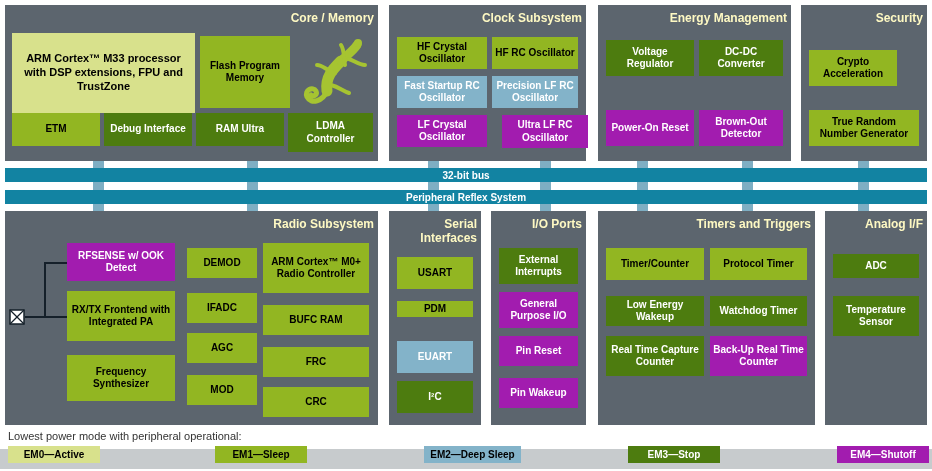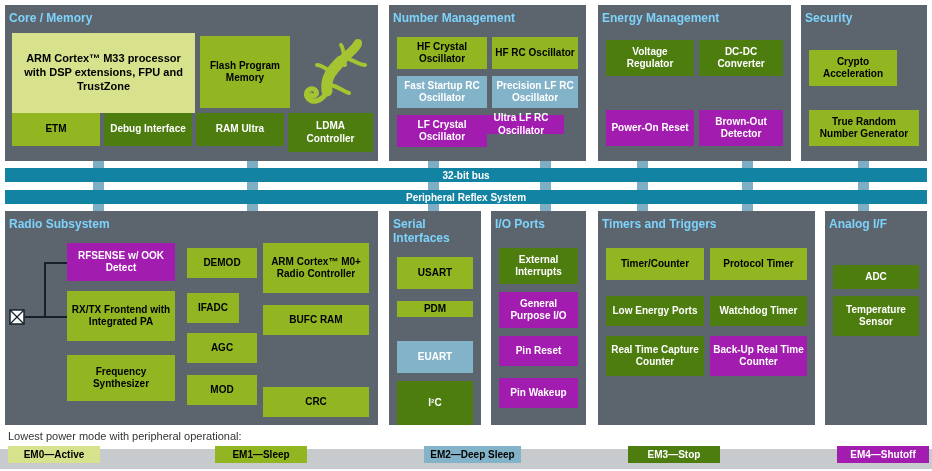--- a/index.html
+++ b/index.html
@@ -1,21 +1,21 @@
 <!DOCTYPE html>
 <html><head>
 <meta charset="utf-8">
 <style>
   * { margin:0; padding:0; box-sizing:border-box; }
   body { font-family:"Liberation Sans", sans-serif; background:#fff; }
   .stage { position:relative; width:932px; height:471px; background:#fff; overflow:hidden; }
 
   .panel { position:absolute; background:#5c656e; }
-  .panel-title { position:absolute; top:7px; left:4px; right:4px; text-align:left;
-                 color:#7dd3fc; font-weight:bold; font-size:12px; line-height:1.15; }
+  .panel-title { position:absolute; top:7px; left:4px; right:4px; text-align:right;
+                 color:#fef9c3; font-weight:bold; font-size:12px; line-height:1.15; }
 
   .block { position:absolute; display:flex; align-items:center; justify-content:center;
            text-align:center; font-weight:bold; font-size:10px; line-height:1.25; padding:2px 3px; }
   .em0 { background:#d8e18c; color:#000; }
   .em1 { background:#92b622; color:#000; }
   .em2 { background:#83b3c9; color:#fff; }
   .em3 { background:#4d7c0f; color:#fff; }
   .em4 { background:#a21caf; color:#fff; }
 
   .bus { position:absolute; left:5px; width:922px; height:14px; background:#1283a2; color:#fff;
@@ -64,27 +64,27 @@
         </g>
       </svg>
     </div>
     <div class="block em1" style="left:7px;top:108px;width:88px;height:33px">ETM</div>
     <div class="block em3" style="left:99px;top:108px;width:88px;height:33px">Debug Interface</div>
     <div class="block em3" style="left:191px;top:108px;width:88px;height:33px">RAM Ultra</div>
     <div class="block em3" style="left:283px;top:108px;width:85px;height:39px">LDMA Controller</div>
   </section>
 
   <section class="panel" style="left:389px;top:5px;width:197px;height:156px">
-    <div class="panel-title">Number Management</div>
+    <div class="panel-title">Clock Subsystem</div>
     <div class="block em1" style="left:8px;top:32px;width:90px;height:32px">HF Crystal Oscillator</div>
     <div class="block em1" style="left:103px;top:32px;width:86px;height:32px">HF RC Oscillator</div>
     <div class="block em2" style="left:8px;top:71px;width:90px;height:32px">Fast Startup RC Oscillator</div>
     <div class="block em2" style="left:103px;top:71px;width:86px;height:32px">Precision LF RC Oscillator</div>
     <div class="block em4" style="left:8px;top:110px;width:90px;height:32px">LF Crystal Oscillator</div>
-    <div class="block em4" style="left:89px;top:110px;width:86px;height:19px">Ultra LF RC Oscillator</div>
+    <div class="block em4" style="left:113px;top:110px;width:86px;height:33px">Ultra LF RC Oscillator</div>
   </section>
 
   <section class="panel" style="left:598px;top:5px;width:193px;height:156px">
     <div class="panel-title">Energy Management</div>
     <div class="block em3" style="left:8px;top:35px;width:88px;height:36px">Voltage Regulator</div>
     <div class="block em3" style="left:101px;top:35px;width:84px;height:36px">DC-DC Converter</div>
     <div class="block em4" style="left:8px;top:105px;width:88px;height:36px">Power-On Reset</div>
     <div class="block em4" style="left:101px;top:105px;width:84px;height:36px">Brown-Out Detector</div>
   </section>
 
@@ -109,58 +109,59 @@
     </div>
     <div class="rline" style="left:20px;top:105px;width:42px;height:2px"></div>
     <div class="rline" style="left:39px;top:51px;width:2px;height:56px"></div>
     <div class="rline" style="left:39px;top:51px;width:23px;height:2px"></div>
 
     <div class="block em4" style="left:62px;top:32px;width:108px;height:38px">RFSENSE w/ OOK Detect</div>
     <div class="block em1" style="left:62px;top:80px;width:108px;height:50px">RX/TX Frontend with Integrated PA</div>
     <div class="block em1" style="left:62px;top:144px;width:108px;height:46px">Frequency Synthesizer</div>
 
     <div class="block em1" style="left:182px;top:37px;width:70px;height:30px">DEMOD</div>
-    <div class="block em1" style="left:182px;top:82px;width:52px;height:30px">IFADC</div>
+    <div class="block em1" style="left:182px;top:82px;width:70px;height:30px">IFADC</div>
     <div class="block em1" style="left:182px;top:122px;width:70px;height:30px">AGC</div>
     <div class="block em1" style="left:182px;top:164px;width:70px;height:30px">MOD</div>
 
     <div class="block em1" style="left:258px;top:32px;width:106px;height:50px">ARM Cortex™ M0+ Radio Controller</div>
     <div class="block em1" style="left:258px;top:94px;width:106px;height:30px">BUFC RAM</div>
+    <div class="block em1" style="left:258px;top:136px;width:106px;height:30px">FRC</div>
     <div class="block em1" style="left:258px;top:176px;width:106px;height:30px">CRC</div>
   </section>
 
   <section class="panel" style="left:389px;top:211px;width:92px;height:214px">
     <div class="panel-title">Serial Interfaces</div>
     <div class="block em1" style="left:8px;top:46px;width:76px;height:32px">USART</div>
     <div class="block em1" style="left:8px;top:90px;width:76px;height:16px">PDM</div>
     <div class="block em2" style="left:8px;top:130px;width:76px;height:32px">EUART</div>
-    <div class="block em3" style="left:8px;top:170px;width:76px;height:44px">I²C</div>
+    <div class="block em3" style="left:8px;top:170px;width:76px;height:32px">I²C</div>
   </section>
 
   <section class="panel" style="left:491px;top:211px;width:95px;height:214px">
     <div class="panel-title">I/O Ports</div>
     <div class="block em3" style="left:8px;top:37px;width:79px;height:36px">External Interrupts</div>
     <div class="block em4" style="left:8px;top:81px;width:79px;height:36px">General Purpose I/O</div>
     <div class="block em4" style="left:8px;top:125px;width:79px;height:30px">Pin Reset</div>
     <div class="block em4" style="left:8px;top:167px;width:79px;height:30px">Pin Wakeup</div>
   </section>
 
   <section class="panel" style="left:598px;top:211px;width:217px;height:214px">
     <div class="panel-title">Timers and Triggers</div>
     <div class="block em1" style="left:8px;top:37px;width:98px;height:32px">Timer/Counter</div>
     <div class="block em1" style="left:112px;top:37px;width:97px;height:32px">Protocol Timer</div>
-    <div class="block em3" style="left:8px;top:85px;width:98px;height:30px">Low Energy Ports</div>
+    <div class="block em3" style="left:8px;top:85px;width:98px;height:30px">Low Energy Wakeup</div>
     <div class="block em3" style="left:112px;top:85px;width:97px;height:30px">Watchdog Timer</div>
     <div class="block em3" style="left:8px;top:125px;width:98px;height:40px">Real Time Capture Counter</div>
     <div class="block em4" style="left:112px;top:125px;width:97px;height:40px">Back-Up Real Time Counter</div>
   </section>
 
   <section class="panel" style="left:825px;top:211px;width:102px;height:214px">
     <div class="panel-title">Analog I/F</div>
-    <div class="block em3" style="left:8px;top:54px;width:86px;height:24px">ADC</div>
+    <div class="block em3" style="left:8px;top:43px;width:86px;height:24px">ADC</div>
     <div class="block em3" style="left:8px;top:85px;width:86px;height:40px">Temperature Sensor</div>
   </section>
 
   <div class="footnote">Lowest power mode with peripheral operational:</div>
   <div class="legend-strip"></div>
   <div class="legend-chip em0" style="left:8px;width:92px">EM0—Active</div>
   <div class="legend-chip em1" style="left:215px;width:92px">EM1—Sleep</div>
   <div class="legend-chip em2" style="left:424px;width:97px">EM2—Deep Sleep</div>
   <div class="legend-chip em3" style="left:628px;width:92px">EM3—Stop</div>
   <div class="legend-chip em4" style="left:837px;width:92px">EM4—Shutoff</div>

